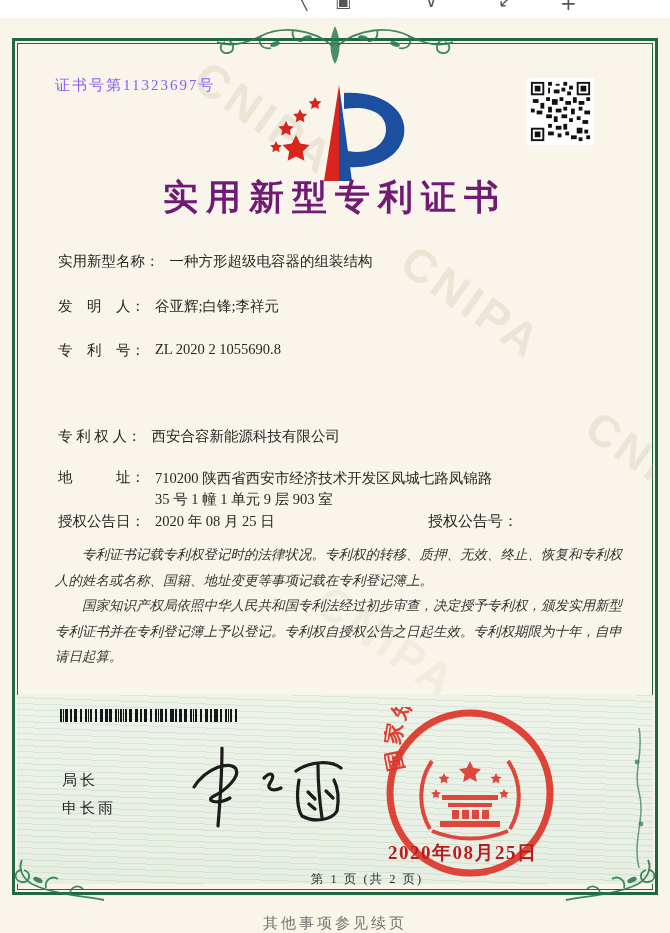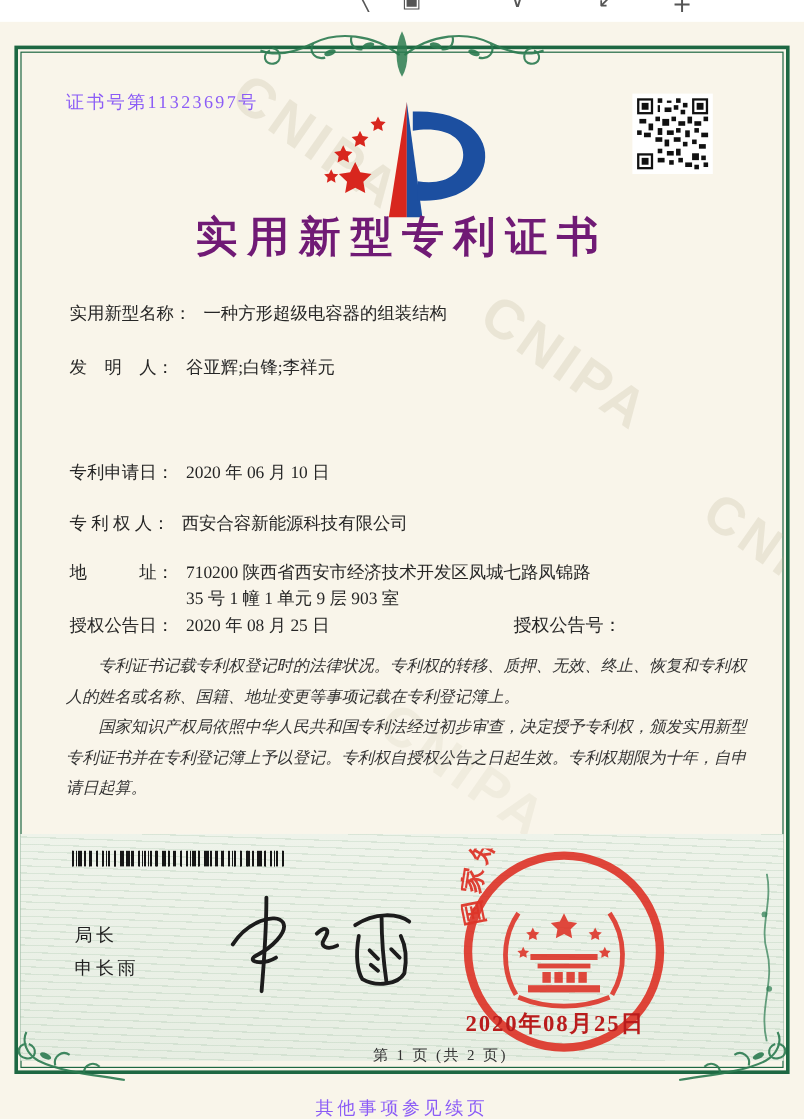--- a/index.html
+++ b/index.html
@@ -37,21 +37,21 @@
                  repeating-linear-gradient(90deg,transparent 0 3px,#161616 3px 4px,transparent 4px 11px);}
   .sig-block{position:absolute;left:62px;top:748px;font-family:"Liberation Sans","DejaVu Sans",sans-serif;
              font-size:15px;font-weight:400;color:#1f1f1f;line-height:28px;letter-spacing:3px;}
   .signature{position:absolute;left:172px;top:722px;}
   .seal{position:absolute;left:384px;top:689px;opacity:.94;}
   .seal-date{position:absolute;left:388px;top:822px;font-size:19px;letter-spacing:1.5px;
              color:#b91c1c;font-weight:600;z-index:3;}
   .page-info{position:absolute;left:0;top:853px;width:670px;text-align:center;font-size:12.5px;
              letter-spacing:2px;color:#333;padding-left:32px;}
   .cont-note{position:absolute;left:0;top:896px;width:670px;text-align:center;font-size:15px;
-             letter-spacing:3px;color:#8b5cf6;}
+             letter-spacing:3px;color:#737373;}
   .orn-top{position:absolute;left:215px;top:2px;z-index:2;}
   .orn-bl{position:absolute;left:12px;top:838px;z-index:2;}
   .orn-br{position:absolute;left:563px;top:838px;z-index:2;transform:scaleX(-1);}
   .vine-r{position:absolute;left:630px;top:710px;z-index:1;}
 </style>
 </head>
 <body>
 
 <div class="screen">
 
@@ -194,23 +194,23 @@
     <div class="title">实用新型专利证书</div>
 
     <div class="row" style="top:279px">
       <span class="lab">发　明　人：</span>
       <span class="val">谷亚辉;白锋;李祥元</span>
     </div>
     <div class="row" style="top:234px">
       <span class="lab">实用新型名称：</span>
       <span class="val">一种方形超级电容器的组装结构</span>
     </div>
-    <div class="row" style="top:366px">
-      <span class="lab">专利申请日：</span>
-      <span class="val">2020 年 06 月 10 日</span>
+    <div class="row" style="top:323px">
+      <span class="lab">专　利　号：</span>
+      <span class="val">ZL 2020 2 1055690.8</span>
     </div>
     <div class="row" style="top:409px">
       <span class="lab">专 利 权 人：</span>
       <span class="val">西安合容新能源科技有限公司</span>
     </div>
     <div class="row" style="top:450px">
       <span class="lab">地　　　址：</span>
       <span class="val addr-val">710200 陕西省西安市经济技术开发区凤城七路凤锦路 35 号 1 幢 1 单元 9 层 903 室</span>
     </div>
     <div class="row" style="top:494px;width:560px">

